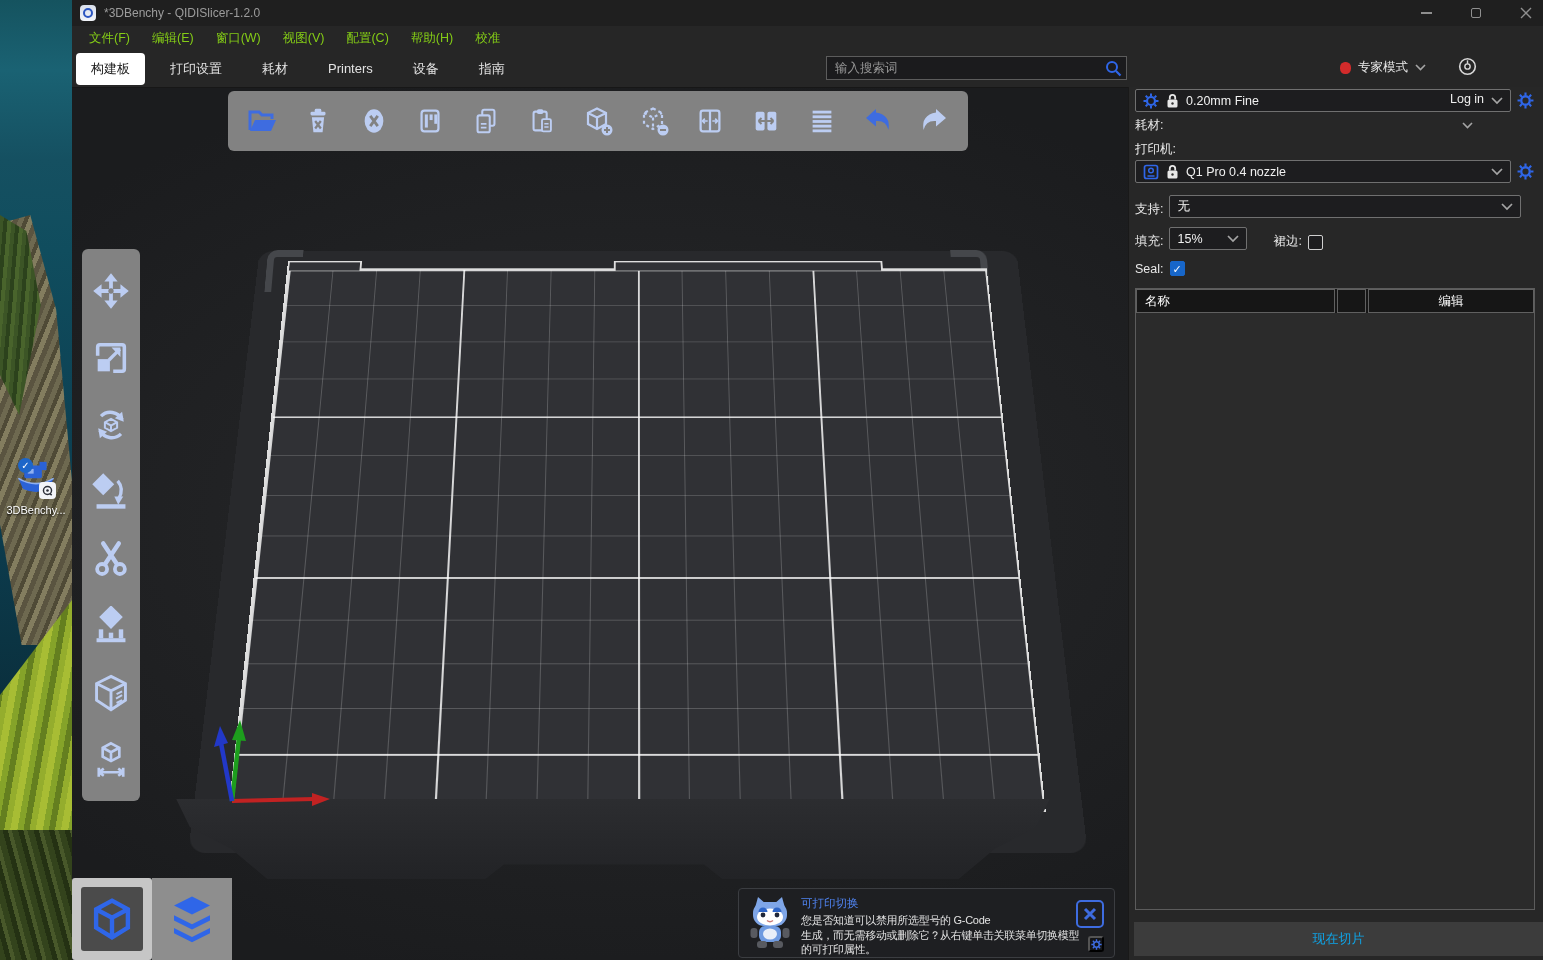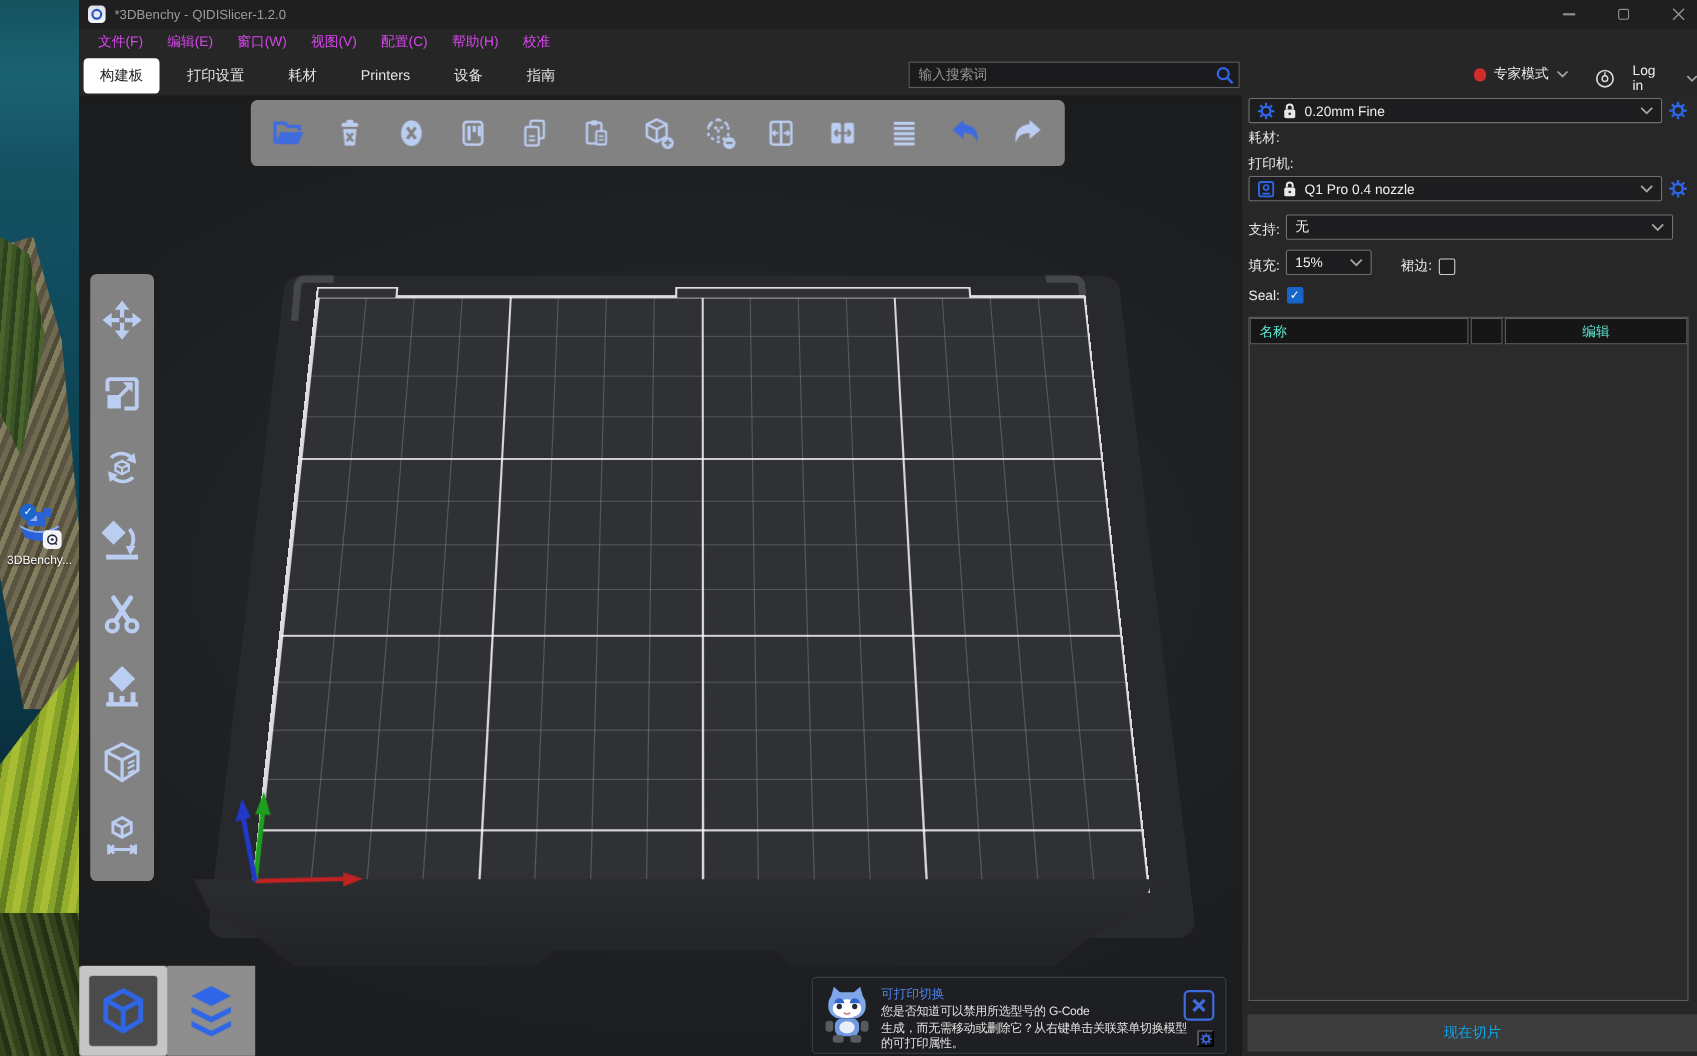--- a/index.html
+++ b/index.html
@@ -34,34 +34,34 @@
   .app-ico { width:16px; height:16px; border-radius:4px; background:linear-gradient(180deg,#d9dfeb,#f2f5fa);
     display:flex; align-items:center; justify-content:center; margin-right:8px; }
   .app-ico i { display:block; width:10px; height:10px; border:2.2px solid #2b55c0; border-radius:50%; }
   #titlebar .title { color:#9c9c9c; font-size:12px; }
   .winbtn { position:absolute; top:0; width:32px; height:26px; display:flex; align-items:center; justify-content:center; color:#8f8f8f; }
   .winbtn.min{left:1338px;} .winbtn.max{left:1388px;} .winbtn.cls{left:1438px;}
   .glyph-min{width:11px;height:1.5px;background:#8f8f8f;}
   .glyph-max{width:10px;height:10px;border:1.5px solid #8f8f8f;border-radius:2px;}
 
   #menubar { height:24px; display:flex; align-items:center; padding-left:6px; background:#262626; }
-  .menu-item { color:#d946ef; font-size:12.5px; padding:3px 11px; cursor:default; }
+  .menu-item { color:#84cc16; font-size:12.5px; padding:3px 11px; cursor:default; }
 
   #tabbar { height:37px; display:flex; align-items:center; position:relative; background:#262626; }
   .tab { color:#e2e2e2; font-size:13px; padding:7px 15px; margin:0 5px; border-radius:4px; }
   .tab.active { background:#fff; color:#151515; margin-left:4px; }
   #searchbox { position:absolute; left:754px; top:6px; width:301px; height:24px; }
   #searchbox input { width:100%; height:100%; background:#1b1b1d; border:1px solid #5c5c5c; color:#ddd;
     font-size:12.5px; padding:0 26px 0 8px; font-family:inherit; }
   #searchbox input::placeholder { color:#969696; }
   #searchbox svg { position:absolute; right:5px; top:4px; }
   #mode-group { position:absolute; left:1268px; top:9px; display:flex; align-items:center; gap:7px; }
   .red-dot { width:11px; height:12px; border-radius:45%; background:#d22b2b; }
   #mode-group span { color:#e8e8e8; font-size:12.5px; }
-  #login-group { position:absolute; left:1378px; top:7px; display:flex; align-items:center; gap:16px; }
+  #login-group { position:absolute; left:1378px; top:7px; display:flex; align-items:center; gap:16px;flex-direction:column; }
   #login-group span { color:#eee; font-size:12.5px; }
 
   #main { display:flex; height:873px; }
 
   
   #viewport { position:relative; width:1056px; height:873px; overflow:hidden;
     background:radial-gradient(ellipse 760px 470px at 53% 50%, #2b2c2f 0%, #212224 55%, #1b1c1e 100%);
     border-top:1px solid #171717; }
   .bed-underlay { position:absolute; left:155px; top:93px; width:822px; height:690px; border-radius:16px;
     background:#28292c; transform:perspective(2000px) rotateX(30deg); }
@@ -122,21 +122,21 @@
   .dd .txt { color:#f0f0f0; font-size:12.5px; }
   .dd .chev { margin-left:auto; }
   .gear-btn { width:20px; margin-left:4px; background:none; border:none; cursor:pointer; display:flex; justify-content:center; }
   .swatch { width:27px; height:14px; background:#e7d9a4; border:1px solid #9a9a9a; }
   .opt-row { display:flex; align-items:flex-end; margin-top:9px; }
   .opt-row .plabel { margin:0 6px 0 0; }
   .chk { width:15px; height:15px; border:1px solid #cfcfcf; background:#1d1d1f; border-radius:2px; cursor:pointer; }
   .chk.checked { background:#1766c9; border-color:#1766c9; color:#fff; font-size:11px; line-height:15px; text-align:center; }
   #obj-table { margin-top:12px; flex:1; border:1px solid #5c5c5c; background:#2b2b2b; display:flex; flex-direction:column; }
   .tbl-head { display:flex; height:24px; background:#161616; gap:2px; }
-  .tbl-head .c { border:1px solid #606060; color:#5eead4; font-size:12.5px; display:flex; align-items:center; }
+  .tbl-head .c { border:1px solid #606060; color:#ffffff; font-size:12.5px; display:flex; align-items:center; }
   .c.name { width:199px; padding-left:8px; }
   .c.mid  { width:29px; }
   .c.edit { flex:1; justify-content:center; }
   #slice-btn { margin:12px -8px 2px -1px; height:34px; background:#3c3c3c; border:none; color:#0ea5e9;
     font-size:13px; font-family:inherit; }
 
   svg { display:block; }
 </style>
 </head>
 <body>

